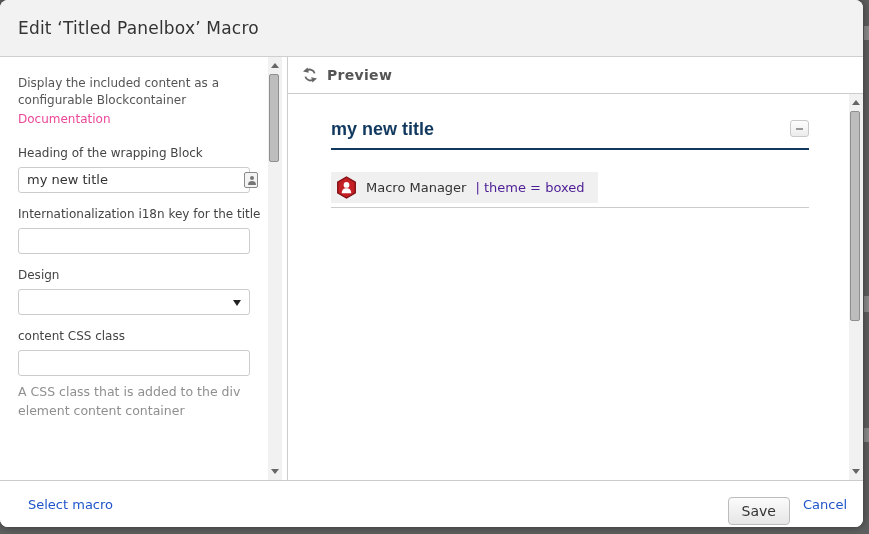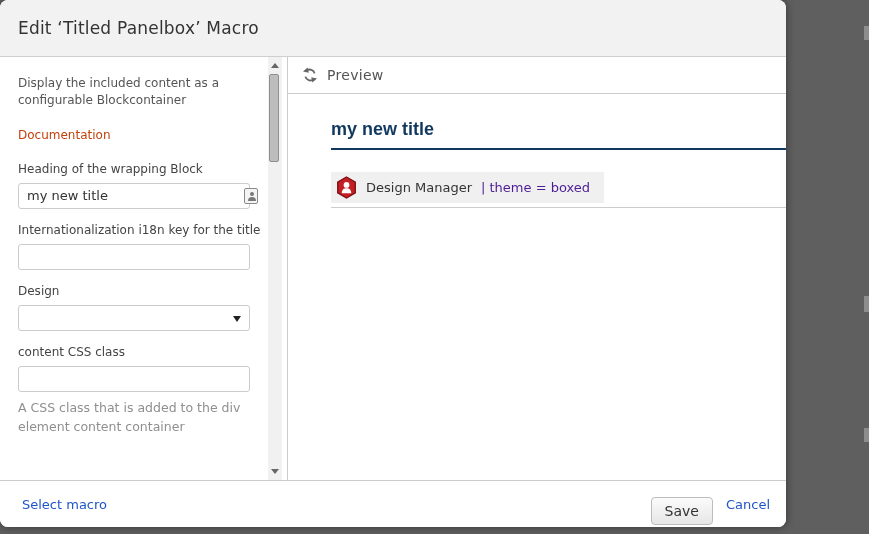--- a/index.html
+++ b/index.html
@@ -11,21 +11,21 @@
     overflow:hidden;
   }
   
   .bg-mark { position:absolute; background:#8d8d8d; }
   .bg-mark.m1 { left:864px; top:26px;  width:5px; height:14px; }
   .bg-mark.m2 { left:864px; top:296px; width:5px; height:16px; }
   .bg-mark.m3 { left:864px; top:428px; width:5px; height:14px; }
 
   .dialog {
     position:absolute; left:0; top:0;
-    width:786px; height:527px;
+    width:863px; height:527px;
     background:#fff;
     border-radius:8px;
     box-shadow:0 0 8px rgba(0,0,0,.45);
     display:flex; flex-direction:column;
     overflow:hidden;
   }
 
   
   .dlg-header {
     height:57px; flex:0 0 57px;
@@ -36,21 +36,21 @@
   }
   .dlg-title { font-size:17px; color:#333; letter-spacing:.2px; }
 
   
   .dlg-body { flex:1; display:flex; min-height:0; background:#fff; }
 
   .left-wrap { width:288px; flex:0 0 288px; border-right:1px solid #ccc; display:flex; }
   .left-content { flex:1; padding:18px 2px 0 18px; overflow:hidden; font-size:12px; }
 
   .form-desc { color:#555; line-height:1.45; }
-  .doc-link { color:#c2410c; text-decoration:none; display:inline-block; margin-top:18px; cursor:pointer; }
+  .doc-link { color:#ec4899; text-decoration:none; display:inline-block; margin-top:2px; cursor:pointer; }
 
   .field-label { display:block; color:#444; margin-top:14px; margin-bottom:7px; }
   .field-label.first { margin-top:20px; }
 
   .text-input-wrap { position:relative; }
   .text-input {
     width:232px; height:26px;
     border:1px solid #ccc; border-radius:3px;
     padding:0 24px 0 8px;
     font-family:"DejaVu Sans",sans-serif; font-size:13px; color:#333;
@@ -100,21 +100,21 @@
 
   
   .preview-wrap { flex:1; display:flex; flex-direction:column; min-width:0; }
   .preview-header {
     height:37px; flex:0 0 37px;
     border-bottom:1px solid #ccc;
     display:flex; align-items:center; gap:9px;
     padding-left:14px;
   }
   .refresh-icon { width:16px; height:16px; cursor:pointer; }
-  .preview-title { font-size:14px; font-weight:normal; color:#555; letter-spacing:.3px; }
+  .preview-title { font-size:14px; font-weight:bold; color:#555; letter-spacing:.3px; }
 
   .preview-body { flex:1; display:flex; min-height:0; }
   .preview-content { flex:1; padding:25px 0 0 43px; }
 
   .panelbox { width:478px; }
   .panelbox-titlebar {
     display:flex; justify-content:space-between; align-items:flex-start;
     border-bottom:2px solid #11395f;
     padding-bottom:8px;
   }
@@ -142,21 +142,21 @@
   .macro-text { font-size:13px; color:#333; }
   .macro-params { font-size:13px; color:#4c1d95; }
   .panelbox-bottomline { border-bottom:1px solid #ccc; margin-top:4px; }
 
   
   .dlg-footer {
     height:47px; flex:0 0 47px;
     border-top:1px solid #ccc;
     background:#fff;
     display:flex; align-items:center;
-    padding:0 16px 0 22px;
+    padding:0 16px 0 28px;
   }
   .link { color:#1f55c9; font-size:13px; text-decoration:none; cursor:pointer; }
   .footer-right { margin-left:auto; display:flex; align-items:center; gap:13px; }
   .save-btn {
     font-family:"DejaVu Sans",sans-serif;
     font-size:14px; color:#333;
     padding:5px 13px;
     background:linear-gradient(#fbfbfb,#e6e6e6);
     border:1px solid #bcbcbc; border-radius:4px;
     cursor:pointer;
@@ -238,21 +238,21 @@
                 <span class="minus-bar"></span>
               </span>
             </div>
 
             <div class="macro-chip">
               <svg class="macro-icon" viewBox="0 0 24 26">
                 <polygon points="12,1 22,6.8 22,19.2 12,25 2,19.2 2,6.8" fill="#c41f25" stroke="#821014" stroke-width="1.6"></polygon>
                 <circle cx="12" cy="10" r="3.3" fill="#fff"></circle>
                 <path d="M6.6 19.6 C6.6 15.4 9.1 13.9 12 13.9 C14.9 13.9 17.4 15.4 17.4 19.6 Z" fill="#fff"></path>
               </svg>
-              <span class="macro-text">Design Manager</span>
+              <span class="macro-text">Macro Manager</span>
               <span class="macro-params">| theme = boxed</span>
             </div>
 
             <div class="panelbox-bottomline"></div>
           </div>
         </div>
 
         <div class="vscroll right-sb">
           <span class="sb-arrow up"></span>
           <div class="sb-thumb"></div>

